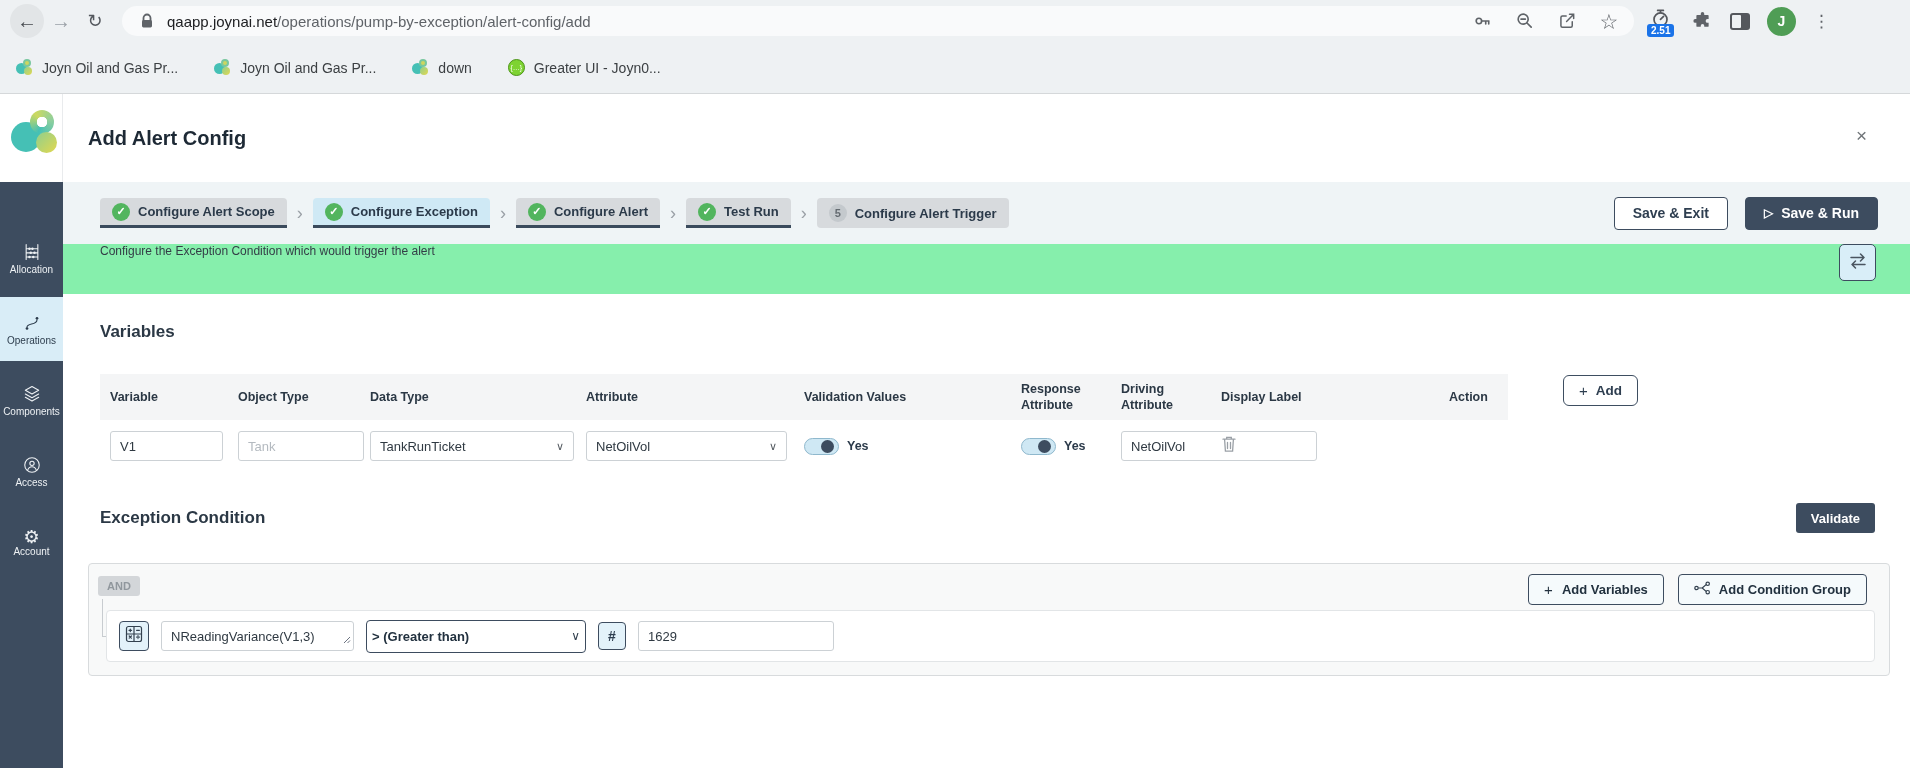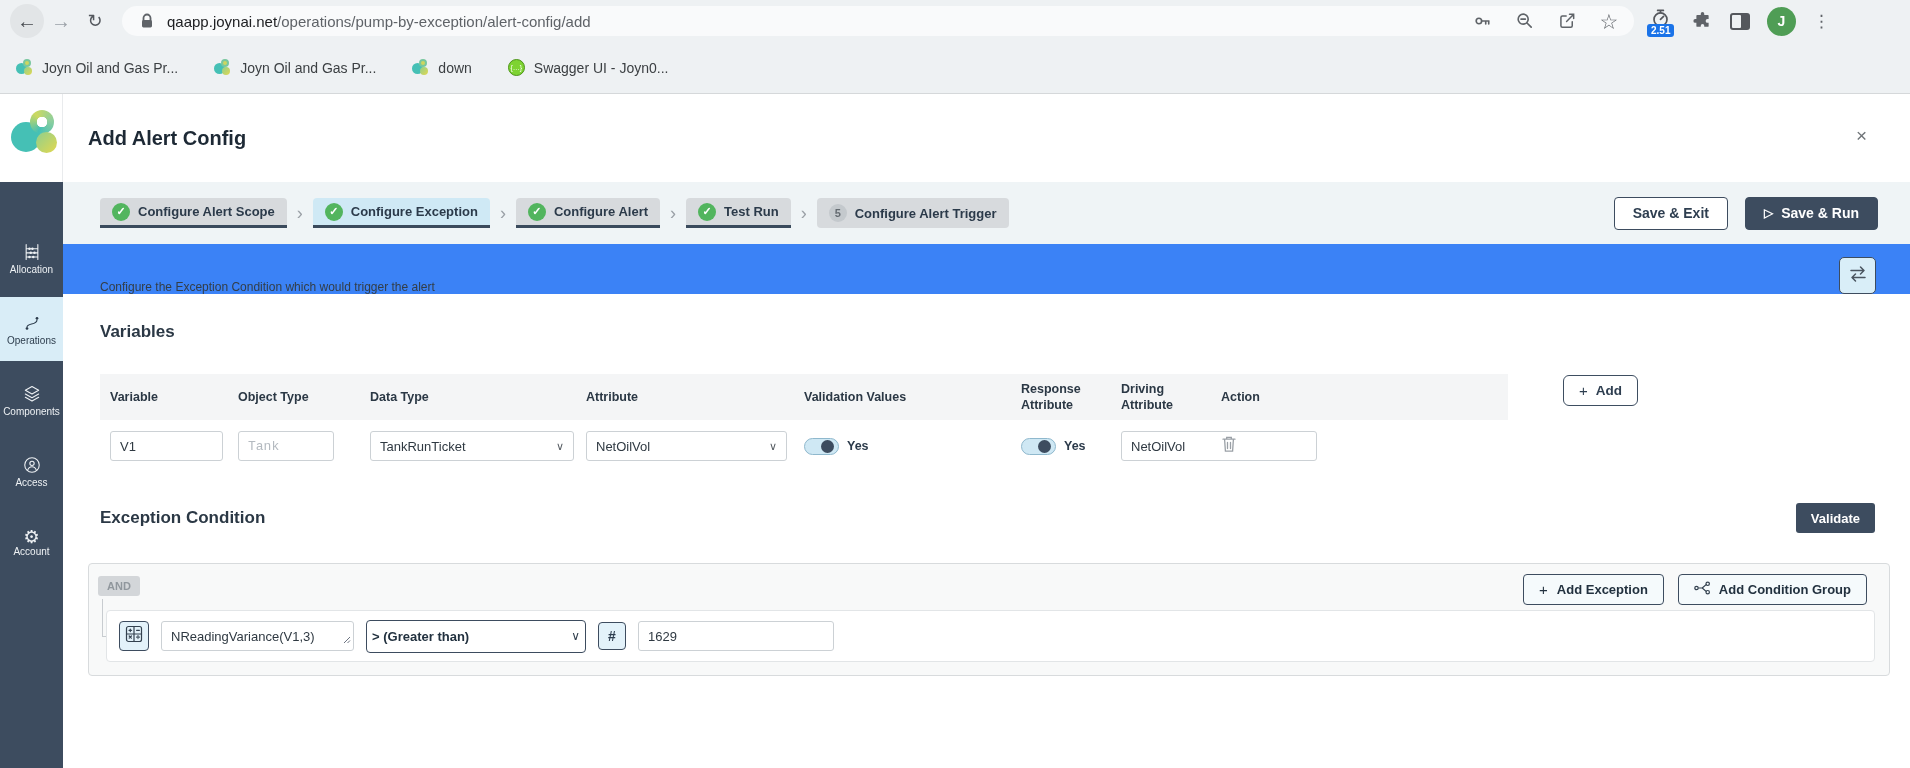--- a/index.html
+++ b/index.html
@@ -83,21 +83,21 @@
   .stepnum { width:18px; height:18px; border-radius:50%; background:#c4c9cd; color:#646b71; font-size:11px;
              display:flex; align-items:center; justify-content:center; flex:none; }
   .sep { margin:0 10px; color:#9aa0a6; font-size:18px; }
   .band-actions { margin-left:auto; display:flex; gap:17px; }
   .btn { display:flex; align-items:center; justify-content:center; border-radius:4px; font-size:14px;
          font-weight:bold; cursor:default; }
   .btn-outline { height:33px; padding:0 18px; background:#fff; border:1px solid #3d4c5f; color:#2e3e50; }
   .btn-dark { height:33px; padding:0 18px; background:#3d4c5f; border:1px solid #3d4c5f; color:#fff; gap:8px; }
   .play { font-size:12px; }
 
-  .desc-band { height:50px; background:#3b82f6; display:flex; align-items:flex-end;
+  .desc-band { height:50px; background:#86efac; display:flex; align-items:flex-start;
                padding:0 34px 0 37px; font-size:12px; color:#333d46; }
   .swap-btn { margin-left:auto; width:37px; height:37px; background:#d9eef8; border:1px solid #3d4c5f;
               border-radius:5px; display:flex; align-items:center; justify-content:center; }
   .swap-btn svg { stroke:#4a5560; fill:none; stroke-width:1.5; stroke-linecap:round; stroke-linejoin:round; }
 
   .content { flex:1; background:#fff; padding:28px 20px 0 37px; }
   .section-h { font-size:17px; font-weight:bold; color:#2b3845; }
 
   .table-wrap { position:relative; margin-top:32px; }
   .grid { display:grid; grid-template-columns:128px 132px 216px 218px 217px 100px 100px 228px 69px; }
@@ -239,21 +239,21 @@
     <span class="bm">
       <span class="fav-joyn">
           <span class="b1"></span>
           <span class="b2"></span>
           <span class="b3"></span>
         </span>
       <span>down</span>
     </span>
     <span class="bm">
       <span class="fav-swagger">{…}</span>
-      <span>Swagger UI - Joyn0...</span>
+      <span>Greater UI - Joyn0...</span>
     </span>
   </div>
 
   <div class="app-header">
     <div class="logo-col">
       <div class="logo">
           <span class="c1"></span>
           <span class="c2"></span>
           <span class="c3"></span>
         </div>
@@ -370,28 +370,29 @@
 
         <div class="table-wrap">
           <div class="grid var-head">
             <div>Variable</div>
             <div>Object Type</div>
             <div>Data Type</div>
             <div>Attribute</div>
             <div>Validation Values</div>
             <div>Response Attribute</div>
             <div>Driving Attribute</div>
+            <div>Display Label</div>
             <div>Action</div>
           </div>
           <div class="grid var-row">
             <div class="cell">
                 <input class="inp" style="width: 113px;" value="V1">
               </div>
             <div class="cell">
-                <input class="inp dim" style="width: 96px; font-family: Liberation Mono, monospace;" value="Tank">
+                <input class="inp dim" style="width: 126px;" value="Tank">
               </div>
             <div class="cell">
               <div class="sel" style="width:204px">
                 <span>TankRunTicket</span>
                 <span class="chev">∨</span>
               </div>
             </div>
             <div class="cell">
               <div class="sel" style="width:201px">
                 <span>NetOilVol</span>
@@ -431,21 +432,21 @@
           <div class="section-h">Exception Condition</div>
           <div class="btn-validate">Validate</div>
         </div>
 
         <div class="cond-box">
           <div class="and-chip">AND</div>
           <div class="connector"></div>
           <div class="cond-actions">
             <div class="btn-cond">
               <span class="plus">+</span>
-              <span>Add Exception</span>
+              <span>Add Variables</span>
             </div>
             <div class="btn-cond">
               <span>
                 <svg width="16" height="14" viewBox="0 0 16 14">
                     <circle cx="2.5" cy="7" r="1.7"></circle>
                     <path d="M4.2 7h4M8.2 7l4.2-3.6M8.2 7l4.2 3.6"></path>
                     <circle cx="13.7" cy="2.8" r="1.7"></circle>
                     <circle cx="13.7" cy="11.2" r="1.7"></circle>
                   </svg>
               </span>

